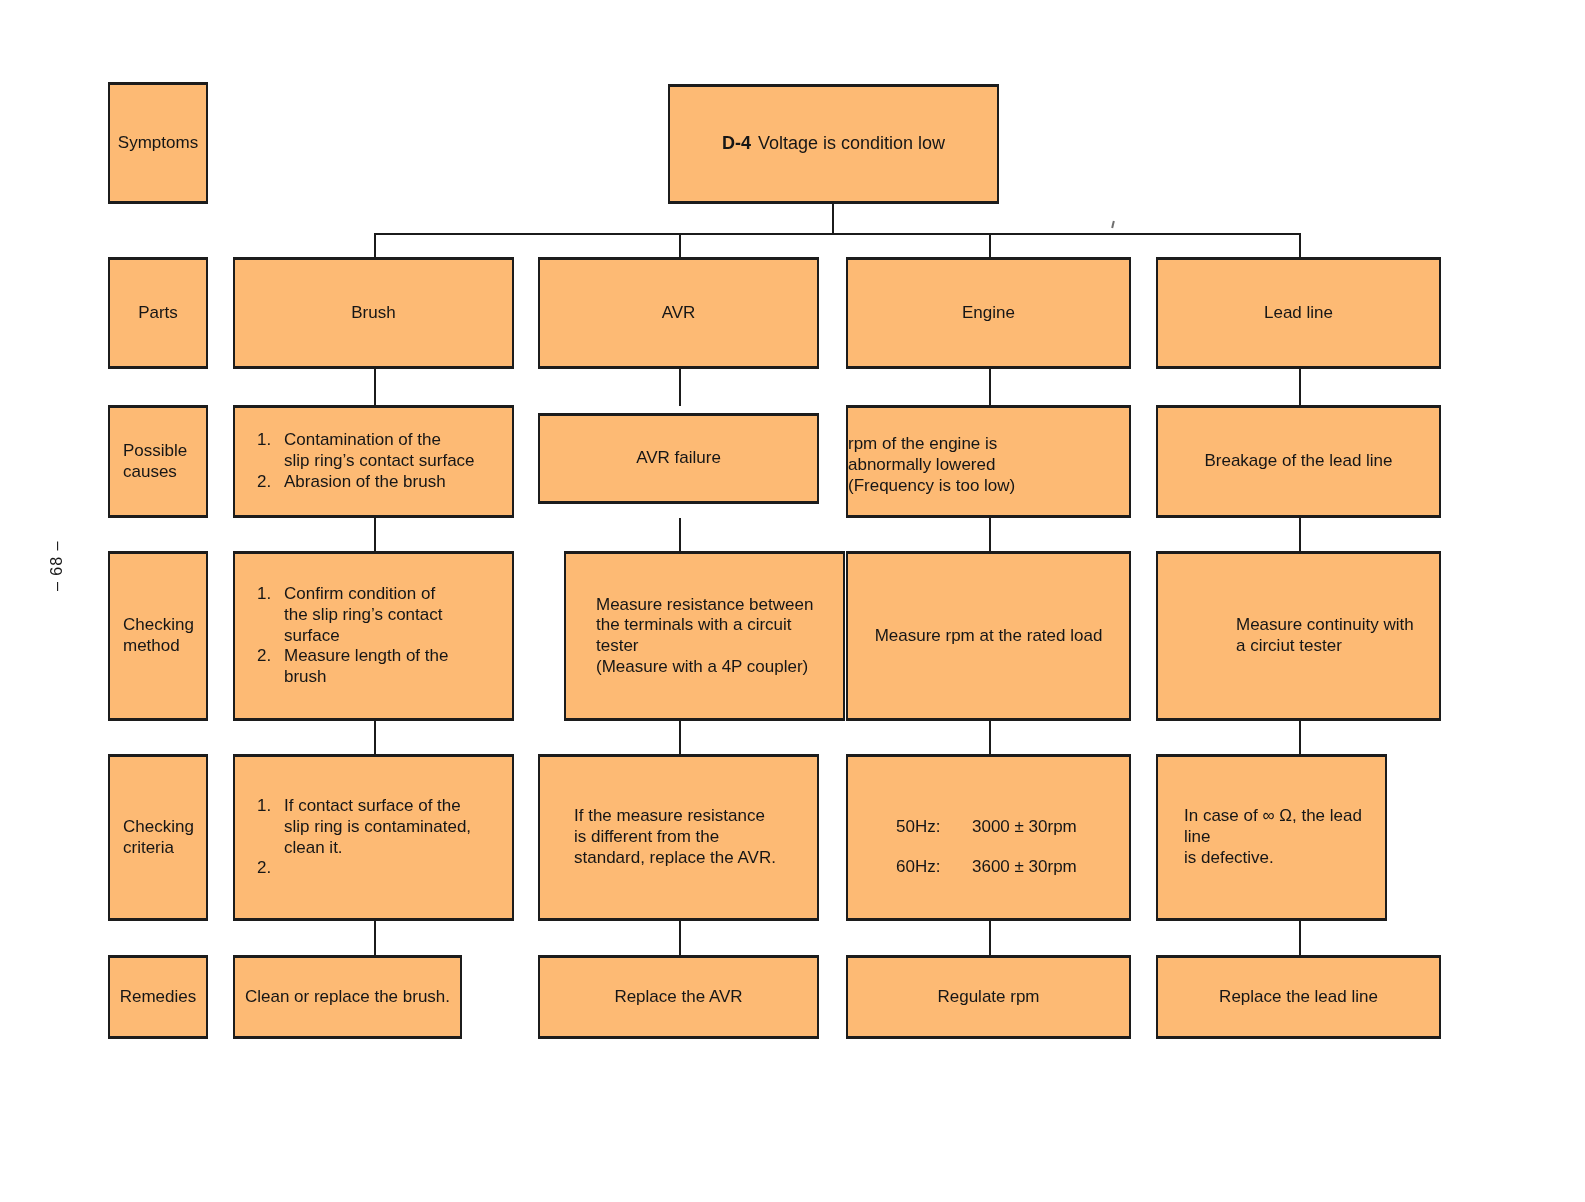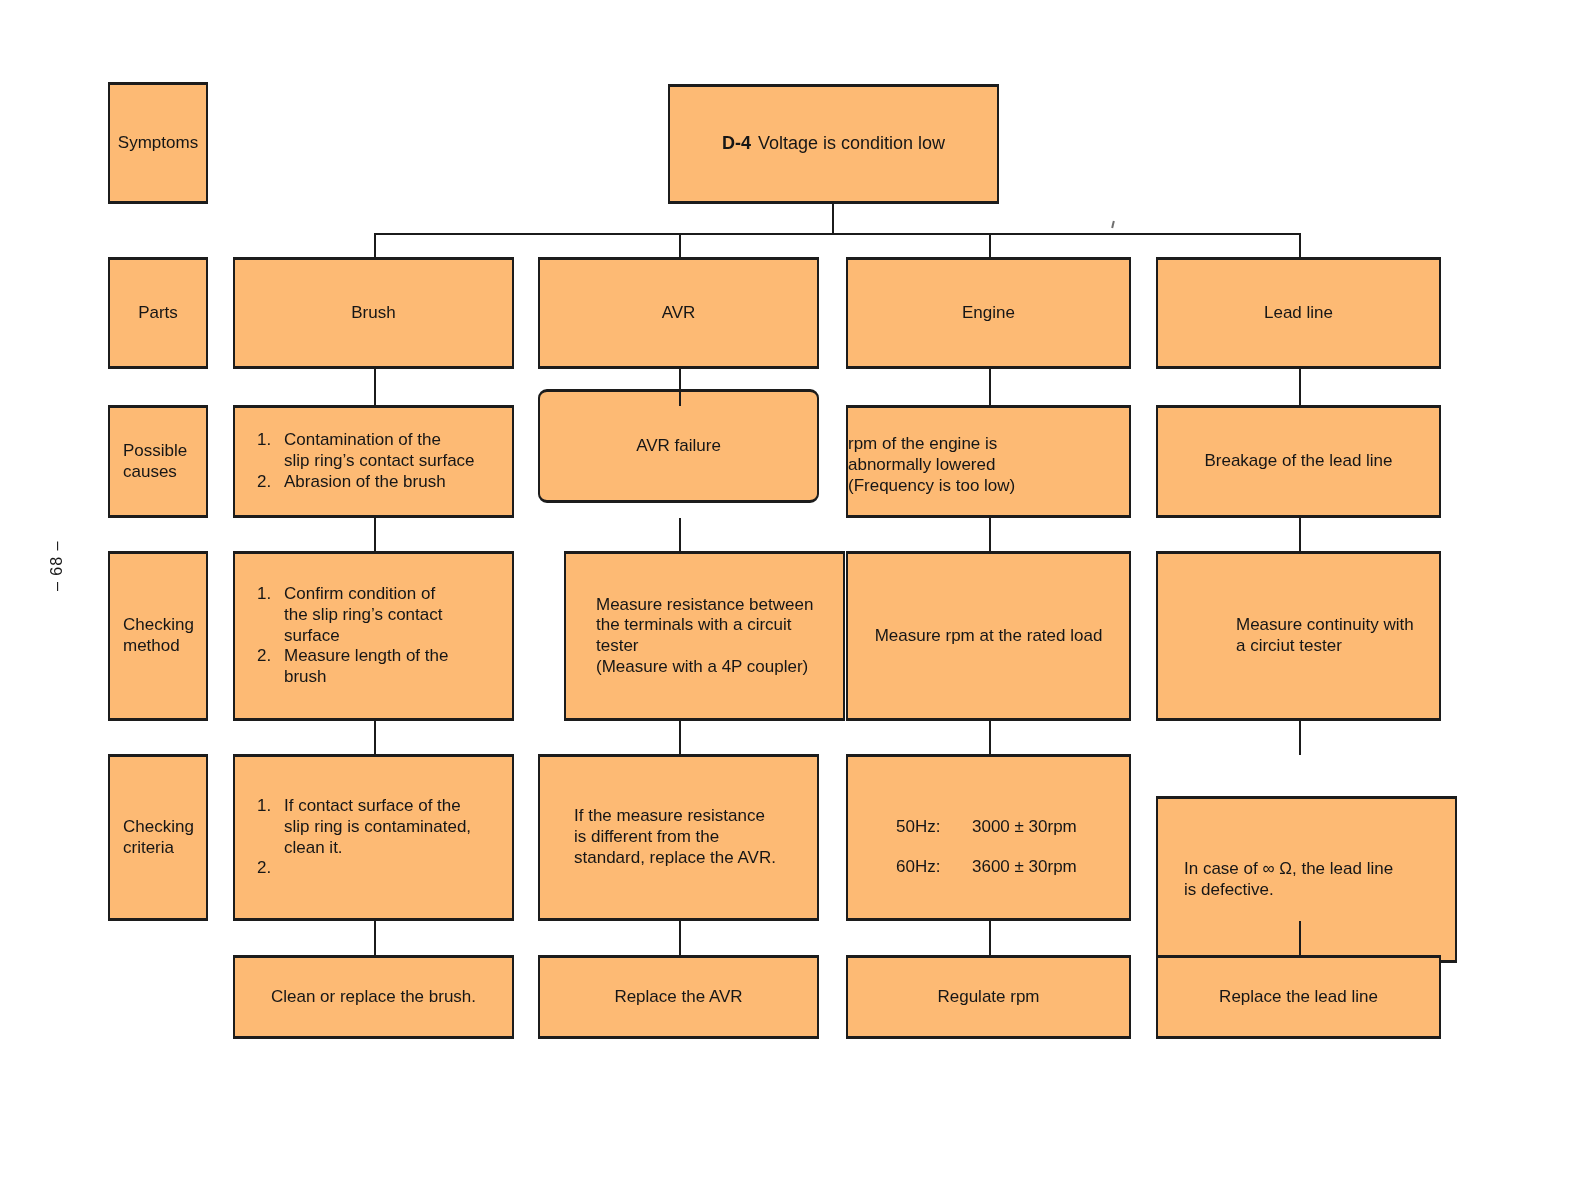--- a/index.html
+++ b/index.html
@@ -60,20 +60,21 @@
     <span>Voltage is condition low</span>
   </div>
 
   <div class="bx b-parts-lbl lbl">Parts</div>
   <div class="bx b-causes-lbl lbl al">Possible
 causes</div>
   <div class="bx b-method-lbl lbl al">Checking
 method</div>
   <div class="bx b-criteria-lbl lbl al">Checking
 criteria</div>
+  <div class="bx b-remedies-lbl lbl">Remedies</div>
 
   <div class="speck"></div>
 
   <div id="grid">
       <div class="bx" style="left: 233px; width: 281px; top: 257px; height: 112px;">
         <div class="tx">Brush</div>
       </div>
       <div class="bx" style="left: 233px; width: 281px; top: 405px; height: 113px;">
         <div class="wrap-l" style="padding-left: 22px; padding-right: 6px;">
           <div class="li">
@@ -108,27 +109,27 @@
             <span class="num">1.</span>
             <span class="txt">If contact surface of the
 slip ring is contaminated,
 clean it.</span>
           </div>
           <div class="li">
             <span class="num">2.</span>
           </div>
         </div>
       </div>
-      <div class="bx" style="left: 233px; width: 281px; top: 955px; height: 84px;">
+      <div class="bx" style="left: 233px; width: 229px; top: 955px; height: 84px;">
         <div class="tx">Clean or replace the brush.</div>
       </div>
       <div class="bx" style="left: 538px; width: 281px; top: 257px; height: 112px;">
         <div class="tx">AVR</div>
       </div>
-      <div class="bx" style="left: 538px; width: 281px; top: 389px; height: 114px; border-radius: 9px;">
+      <div class="bx" style="left: 538px; width: 281px; top: 413px; height: 91px;">
         <div class="tx">AVR failure</div>
       </div>
       <div class="bx" style="left: 538px; width: 281px; top: 551px; height: 170px; margin-left: 26px;">
         <div class="wrap-l" style="padding-left: 30px;">
           <div class="tx">Measure resistance between
 the terminals with a circuit
 tester
 (Measure with a 4P coupler)</div>
         </div>
       </div>
@@ -175,21 +176,21 @@
       </div>
       <div class="bx" style="left: 1156px; width: 285px; top: 405px; height: 113px;">
         <div class="tx">Breakage of the lead line</div>
       </div>
       <div class="bx" style="left: 1156px; width: 285px; top: 551px; height: 170px; padding-left: 36px;">
         <div class="wrap-l" style="padding-left: 42px;">
           <div class="tx">Measure continuity with
 a circiut tester</div>
         </div>
       </div>
-      <div class="bx" style="left: 1156px; width: 301px; top: 796px; height: 167px;">
+      <div class="bx" style="left: 1156px; width: 231px; top: 754px; height: 167px;">
         <div class="wrap-l" style="padding-left: 26px;">
           <div class="tx">In case of ∞ Ω, the lead line
 is defective.</div>
         </div>
       </div>
       <div class="bx" style="left: 1156px; width: 285px; top: 955px; height: 84px;">
         <div class="tx">Replace the lead line</div>
       </div>
     </div>
   <div id="lines">

